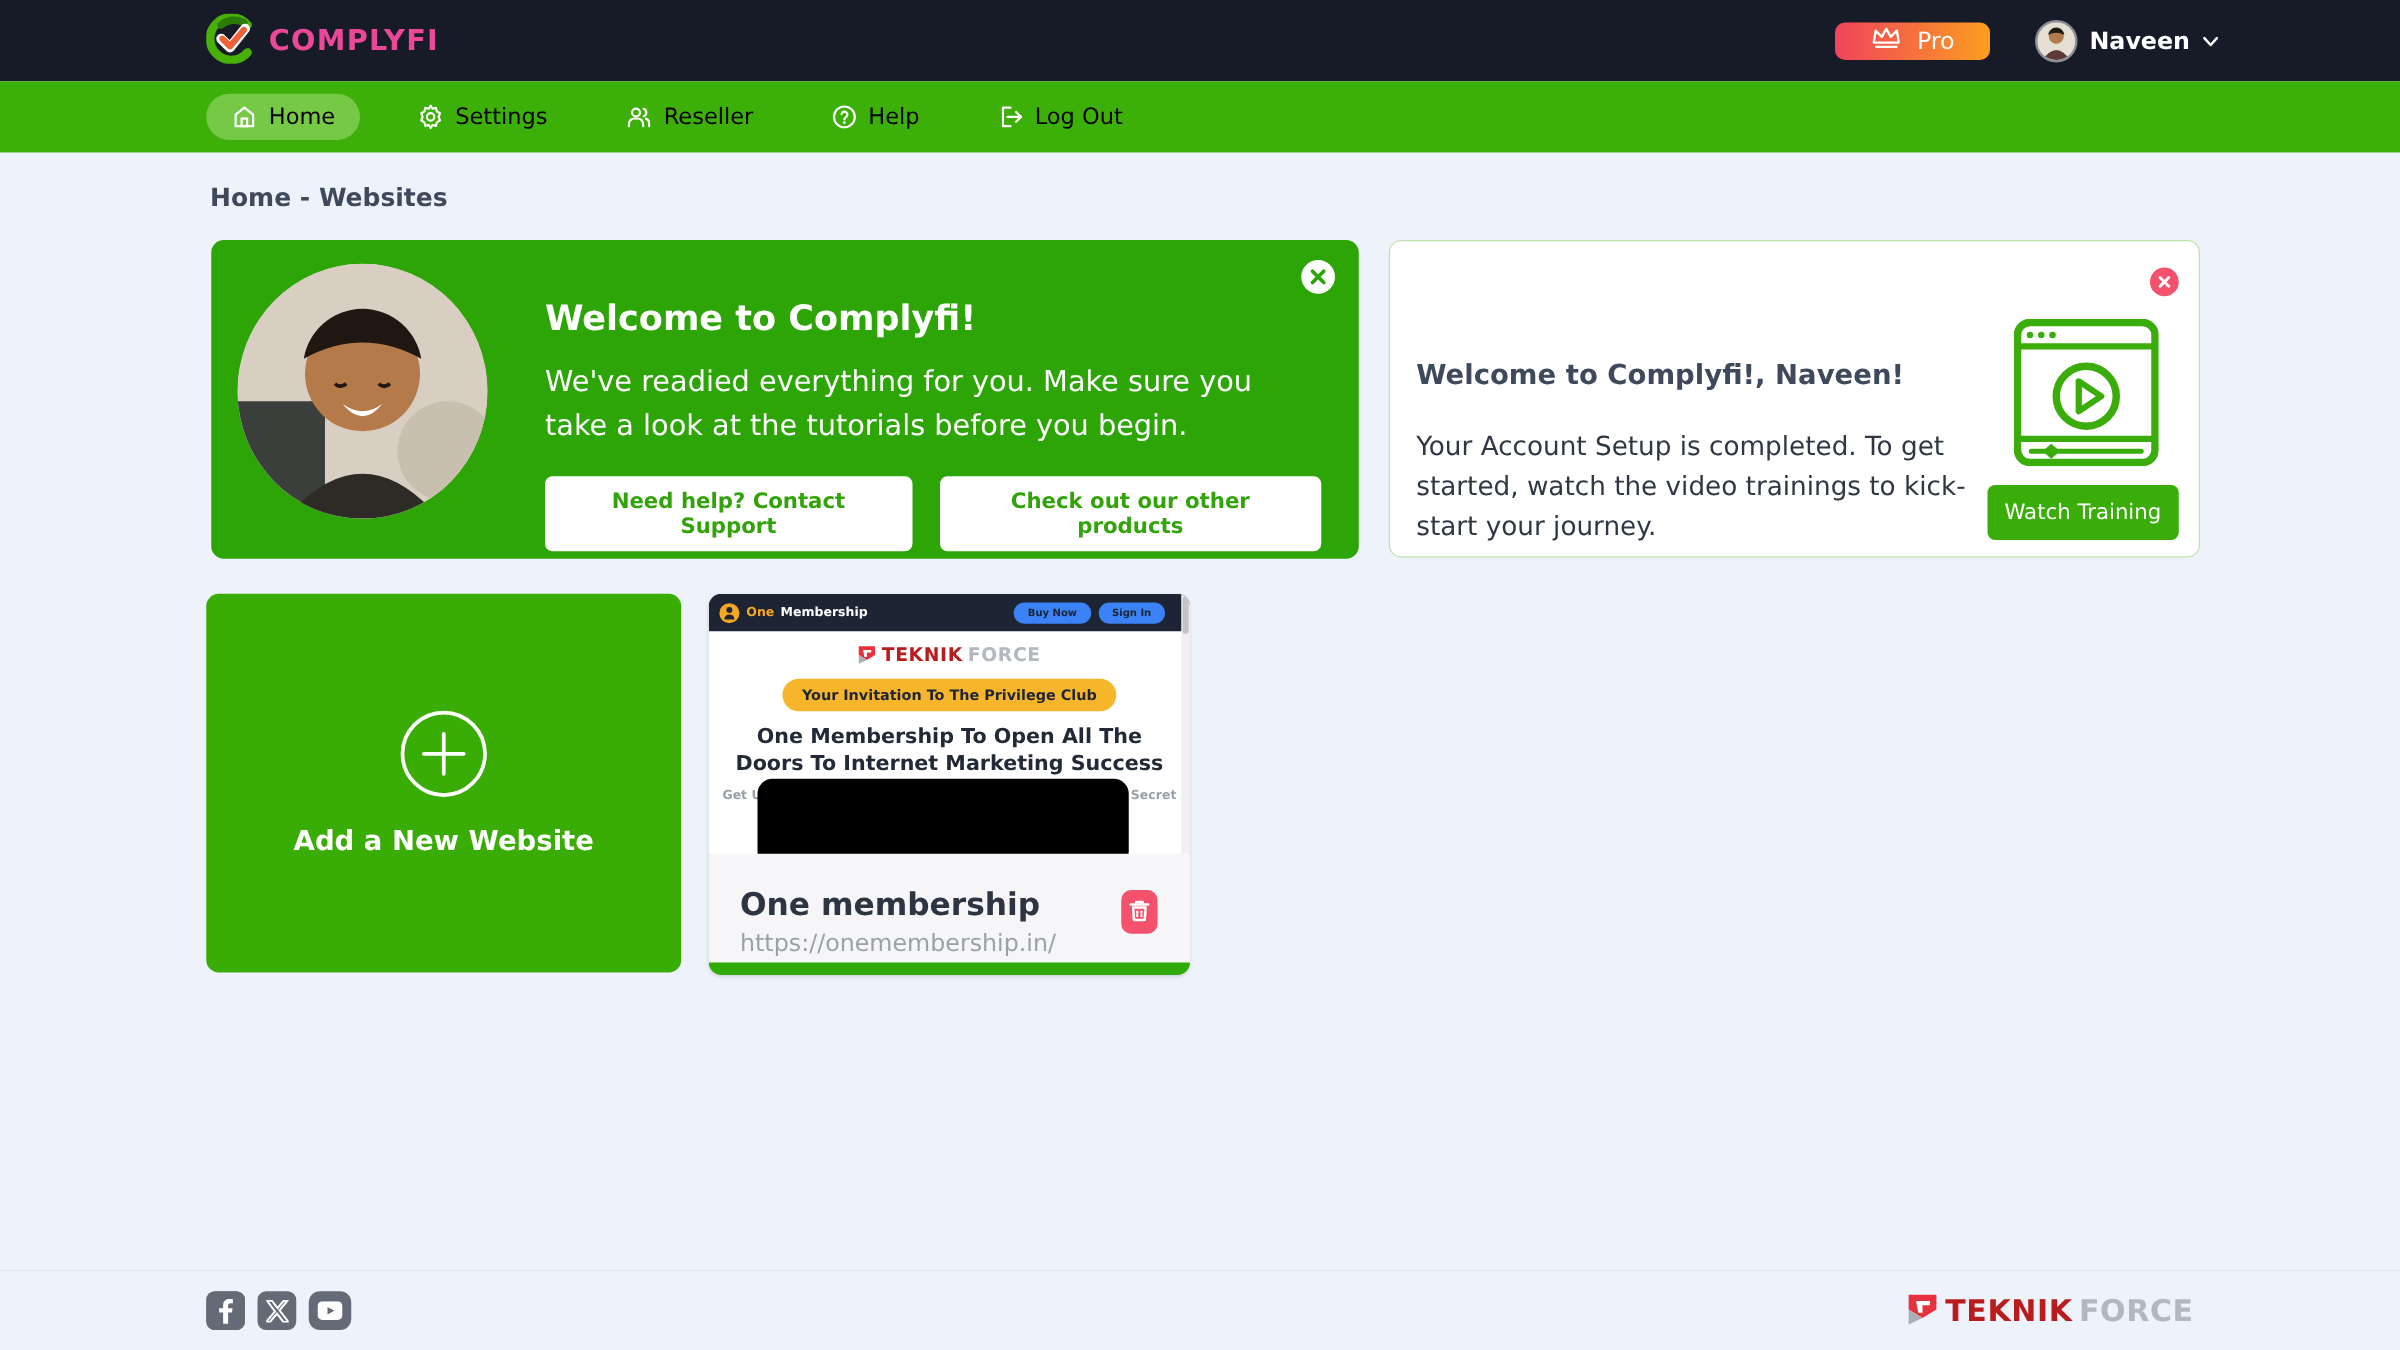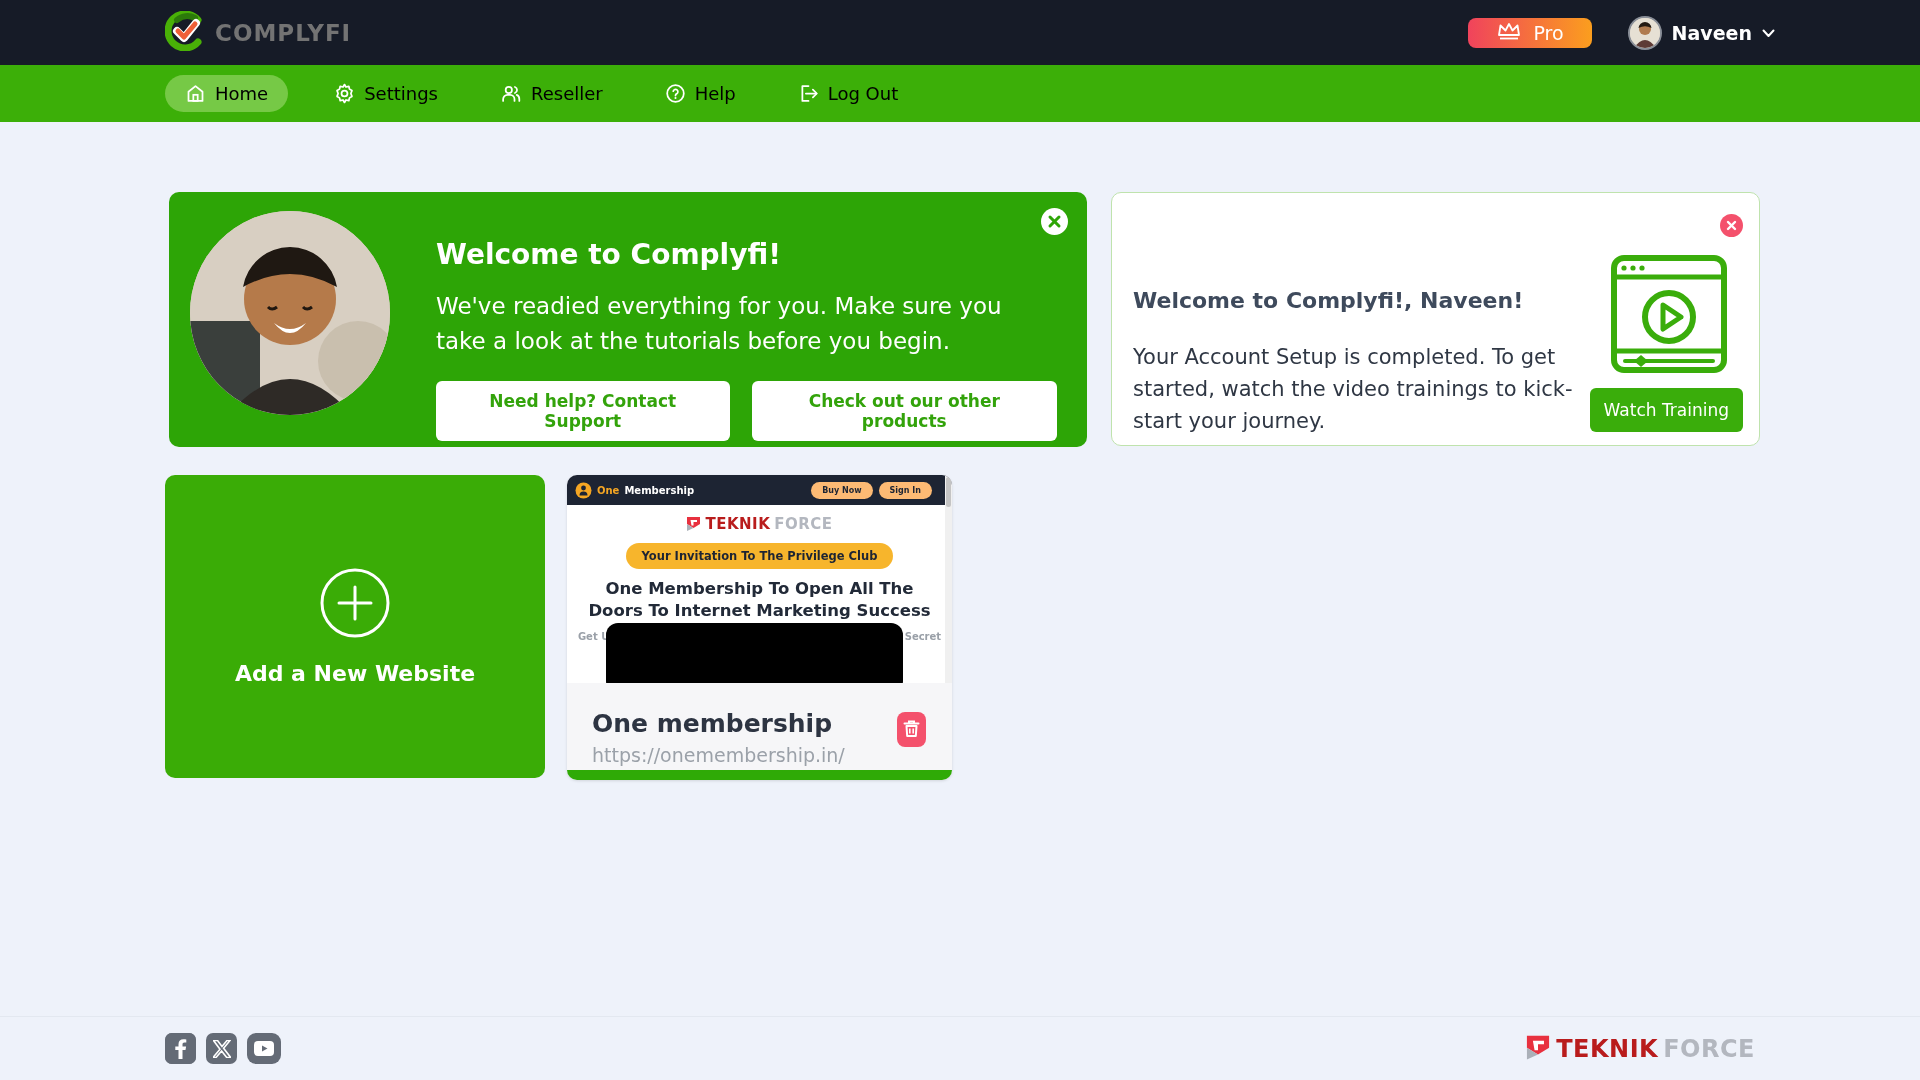--- a/index.html
+++ b/index.html
@@ -4,21 +4,21 @@
 <style>
   * { margin:0; padding:0; box-sizing:border-box; }
   html,body { width:1920px; height:1080px; overflow:hidden; }
   body { font-family:"DejaVu Sans","Liberation Sans",sans-serif; background:#eef2fa; }
   .stage { position:relative; width:1920px; height:1080px; background:#eef2fa; }
 
   
   .topbar { height:65px; background:#161b27; display:flex; align-items:center;
             justify-content:space-between; padding:0 145px 0 165px; }
   .brand { display:flex; align-items:center; gap:10px; }
-  .brand-text { color:#737373; font-weight:bold; font-size:23px; letter-spacing:1px; }
+  .brand-text { color:#ec4899; font-weight:bold; font-size:23px; letter-spacing:1px; }
   .top-right { display:flex; align-items:center; gap:36px; }
   .pro-btn { display:flex; align-items:center; gap:12px; width:124px; height:30px;
              justify-content:center; border:none; border-radius:8px; cursor:pointer;
              background:linear-gradient(90deg,#f0435c 0%,#fb9e1e 100%);
              color:#ffffff; font-size:19px; font-family:inherit; }
   .user-chip { display:flex; align-items:center; gap:10px; cursor:pointer; }
   .avatar-sm { width:34px; height:34px; border-radius:50%; overflow:hidden;
                border:2px solid #8a8f98; background:#ddd5c8; position:relative; }
   .user-name { color:#ffffff; font-size:19px; font-weight:bold; }
 
@@ -72,21 +72,21 @@
 
   .site-card { position:relative; width:385px; height:305px; background:#f6f6f8;
                border-radius:10px; overflow:hidden; box-shadow:0 1px 3px rgba(0,0,0,.12); }
   .thumb { position:relative; width:385px; height:208px; background:#ffffff;
            overflow:hidden; cursor:pointer; }
   .thumb-nav { height:30px; background:#1d2433; display:flex; align-items:center;
                justify-content:space-between; padding:0 10px 0 8px; }
   .thumb-brand { display:flex; align-items:center; gap:5px; font-size:10px; font-weight:bold; }
   .tb-one { color:#f5a623; } .tb-mem { color:#ffffff; }
   .thumb-navbtns { display:flex; gap:6px; margin-right:10px; }
-  .thumb-pillbtn { background:#fdba74; color:#1d2433; font-size:8px; font-weight:bold;
+  .thumb-pillbtn { background:#3b82f6; color:#1d2433; font-size:8px; font-weight:bold;
                    border:none; border-radius:9px; padding:4px 11px; cursor:pointer;
                    font-family:inherit; }
   .thumb-body { text-align:center; padding-top:10px; }
   .tk-line { display:flex; align-items:center; justify-content:center; gap:4px;
              font-size:15px; font-weight:bold; letter-spacing:.5px; }
   .tk-red { color:#b91c1c; } .tk-gray { color:#b3b7bf; }
   .invite-pill { display:inline-block; margin-top:10px; background:#f7b52c; color:#1d2433;
                  font-size:11.5px; font-weight:bold; border-radius:13px; padding:6px 16px; }
   .thumb-heading { margin-top:9px; color:#222a38; font-size:16.5px; font-weight:bold;
                    line-height:1.35; }
@@ -215,20 +215,21 @@
         <svg width="21" height="21" viewBox="0 0 24 24">
           <path d="M12 3.5 H5 V20.5 H12" fill="none" stroke="#ffffff" stroke-width="2" stroke-linecap="round" stroke-linejoin="round"></path>
           <line x1="9" y1="12" x2="21" y2="12" stroke="#ffffff" stroke-width="2" stroke-linecap="round"></line>
           <path d="M17 7.5 L21.5 12 L17 16.5" fill="none" stroke="#ffffff" stroke-width="2" stroke-linecap="round" stroke-linejoin="round"></path>
         </svg>
       </span>
       <span>Log Out</span>
     </div>
   </nav>
 
+  <div class="breadcrumb">Home - Websites</div>
 
   <div class="row1">
 
     <section class="welcome-card">
       <button class="close-circle white">
         <svg width="15" height="15" viewBox="0 0 15 15">
           <line x1="3" y1="3" x2="12" y2="12" stroke="#2da506" stroke-width="3" stroke-linecap="round"></line>
           <line x1="12" y1="3" x2="3" y2="12" stroke="#2da506" stroke-width="3" stroke-linecap="round"></line>
         </svg>
       </button>

